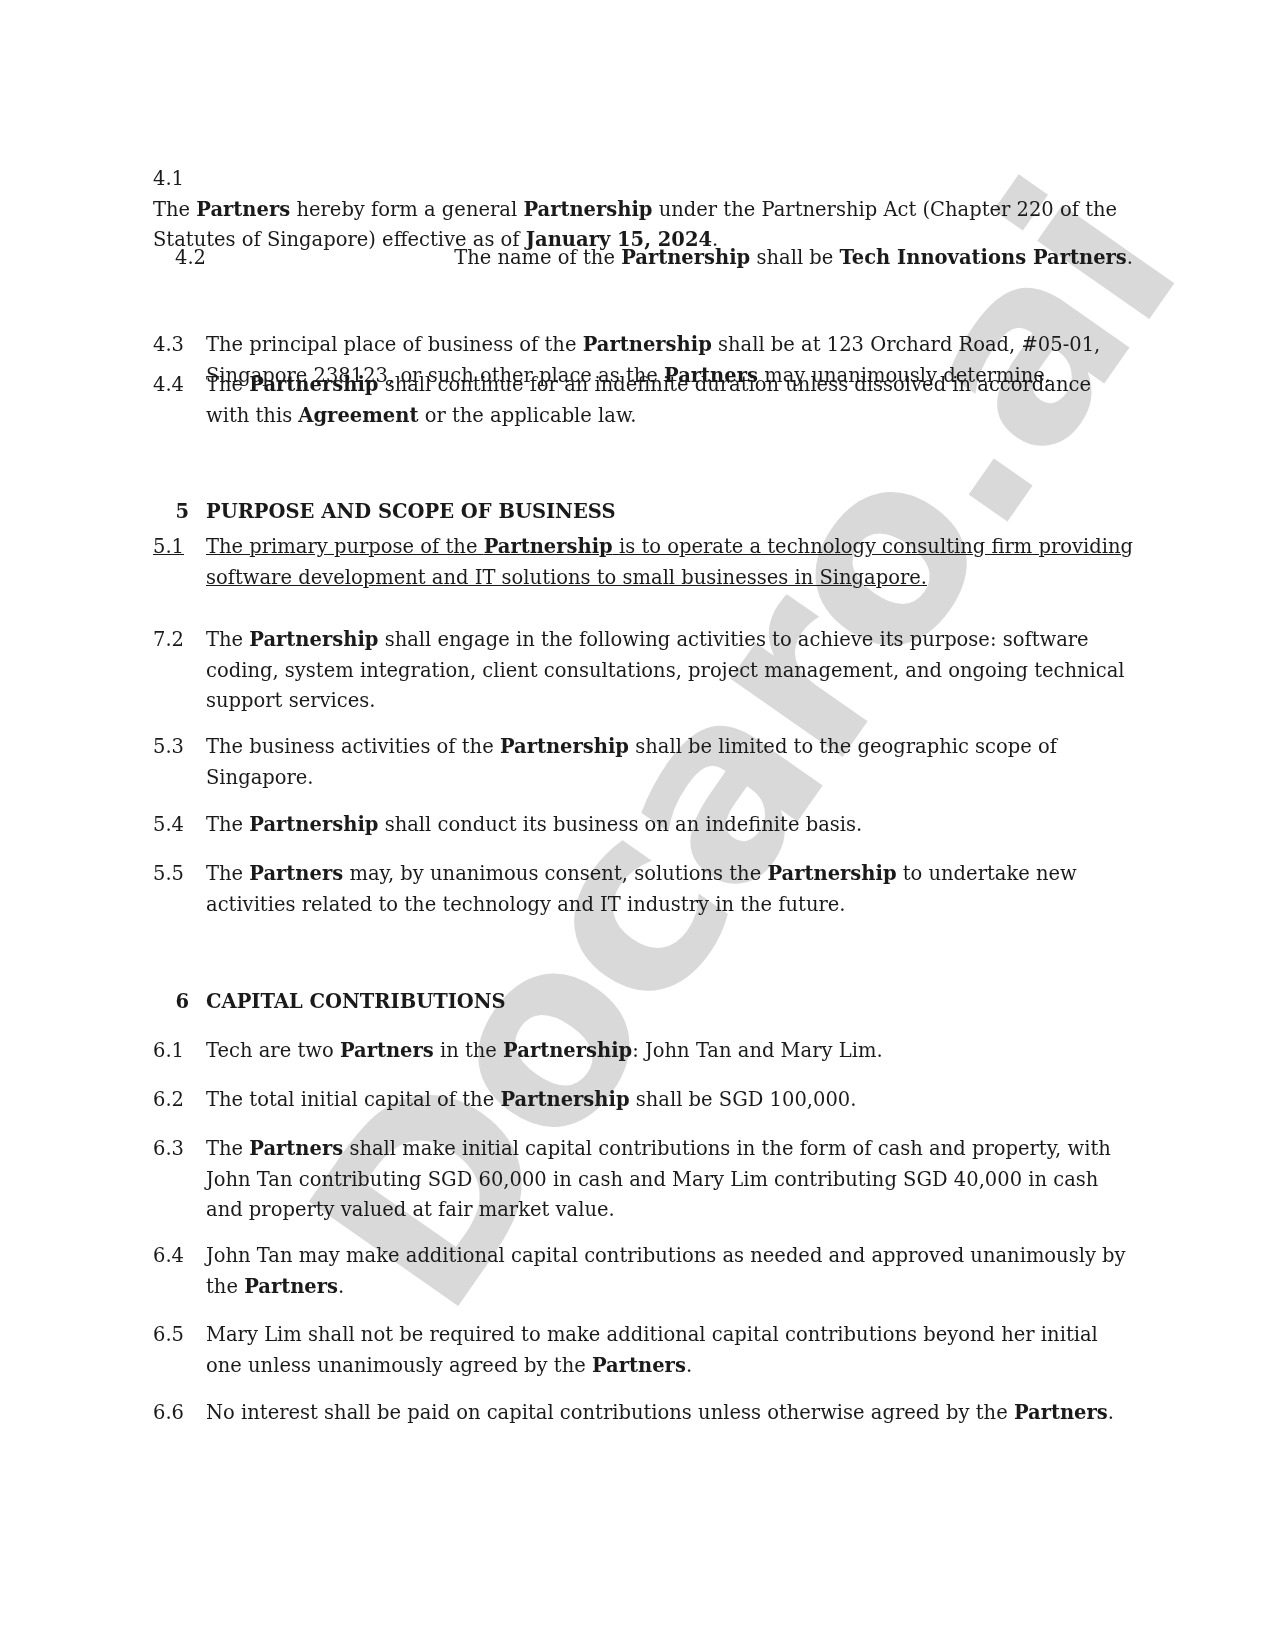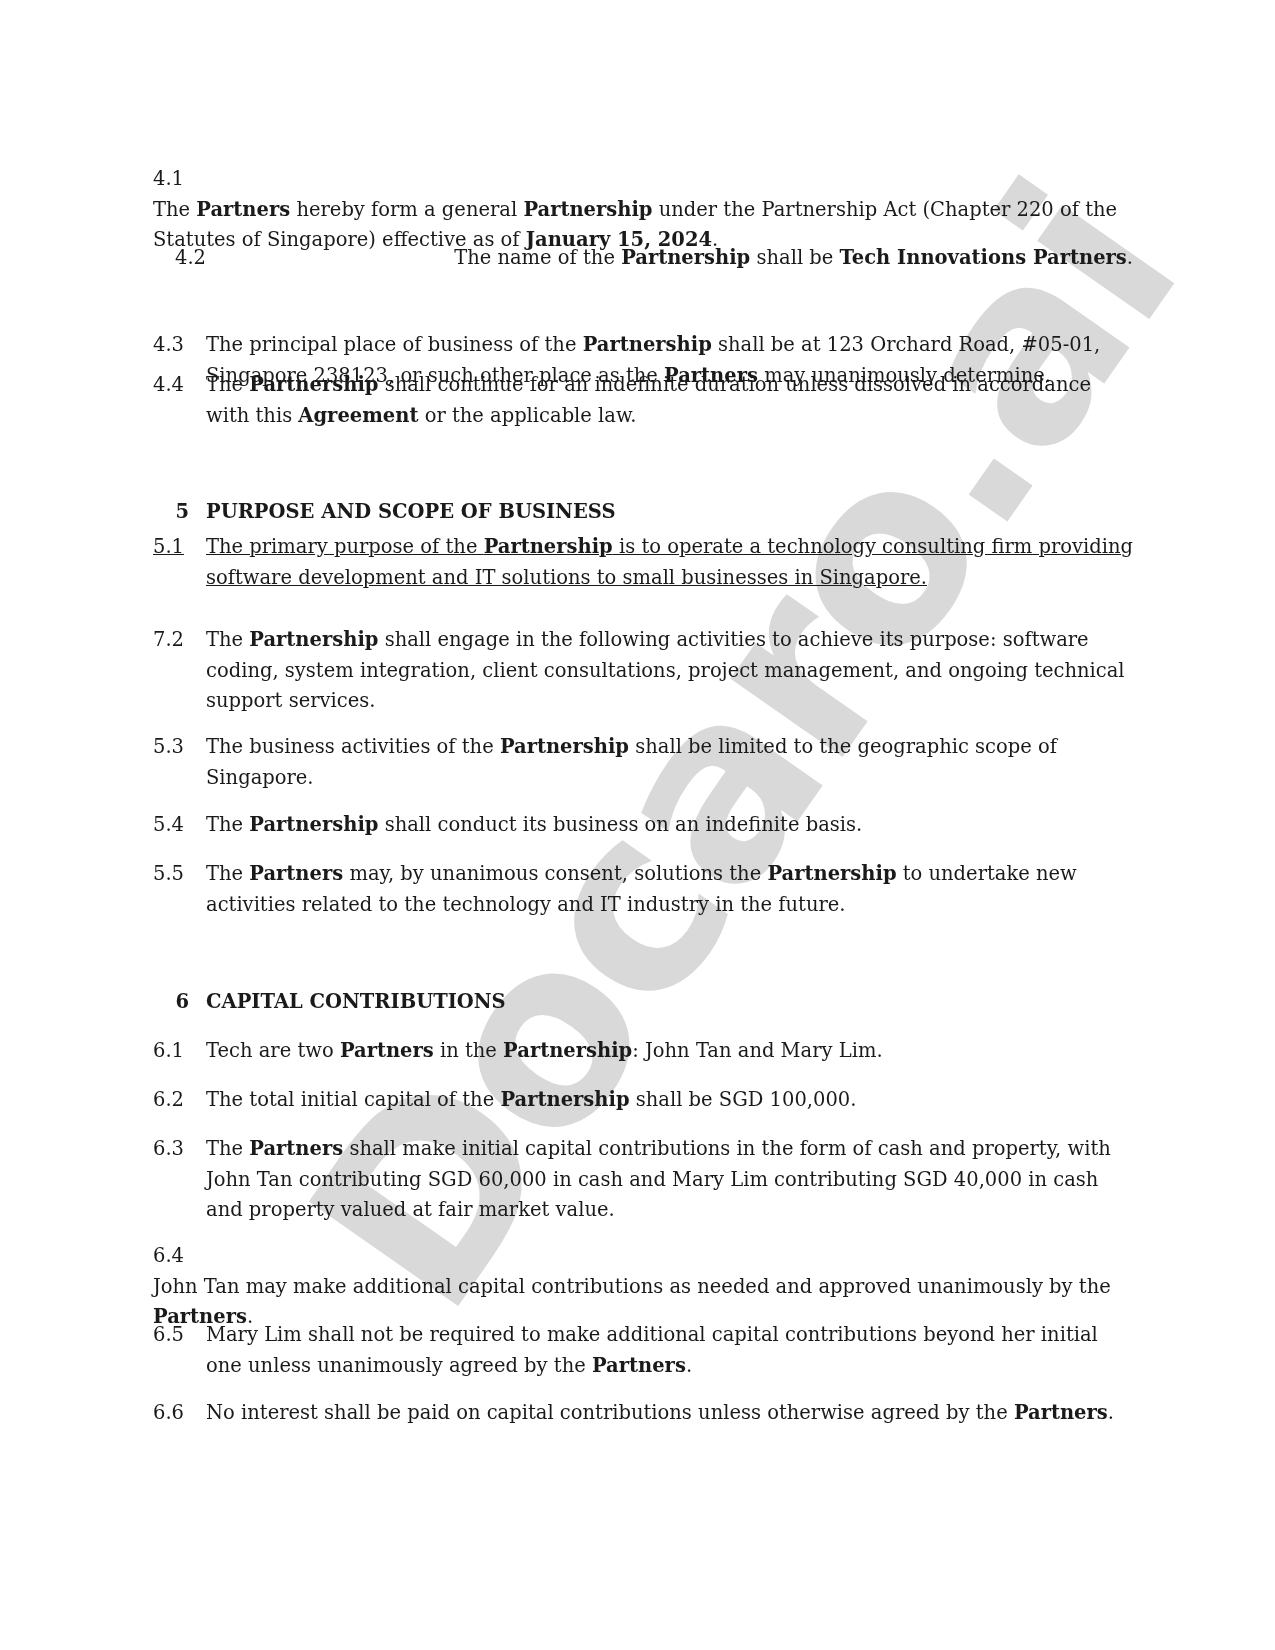--- a/index.html
+++ b/index.html
@@ -96,21 +96,21 @@
         <span class="txt"><span>Tech are two </span><b>Partners</b><span> in the </span><b>Partnership</b><span>: John Tan and Mary Lim.</span></span>
       </div>
       <div class="clause" style="top: 1085px;">
         <span class="num">6.2</span>
         <span class="txt"><span>The total initial capital of the </span><b>Partnership</b><span> shall be SGD 100,000.</span></span>
       </div>
       <div class="clause" style="top: 1134px;">
         <span class="num">6.3</span>
         <span class="txt"><span>The </span><b>Partners</b><span> shall make initial capital contributions in the form of cash and property, with John Tan contributing SGD 60,000 in cash and Mary Lim contributing SGD 40,000 in cash and property valued at fair market value.</span></span>
       </div>
-      <div class="clause" style="top: 1241px; flex-direction: column;">
+      <div class="clause" style="top: 1241px;">
         <span class="num">6.4</span>
         <span class="txt"><span>John Tan may make additional capital contributions as needed and approved unanimously by the </span><b>Partners</b><span>.</span></span>
       </div>
       <div class="clause" style="top: 1320px;">
         <span class="num">6.5</span>
         <span class="txt"><span>Mary Lim shall not be required to make additional capital contributions beyond her initial one unless unanimously agreed by the </span><b>Partners</b><span>.</span></span>
       </div>
       <div class="clause" style="top: 1398px;">
         <span class="num">6.6</span>
         <span class="txt"><span>No interest shall be paid on capital contributions unless otherwise agreed by the </span><b>Partners</b><span>.</span></span>

